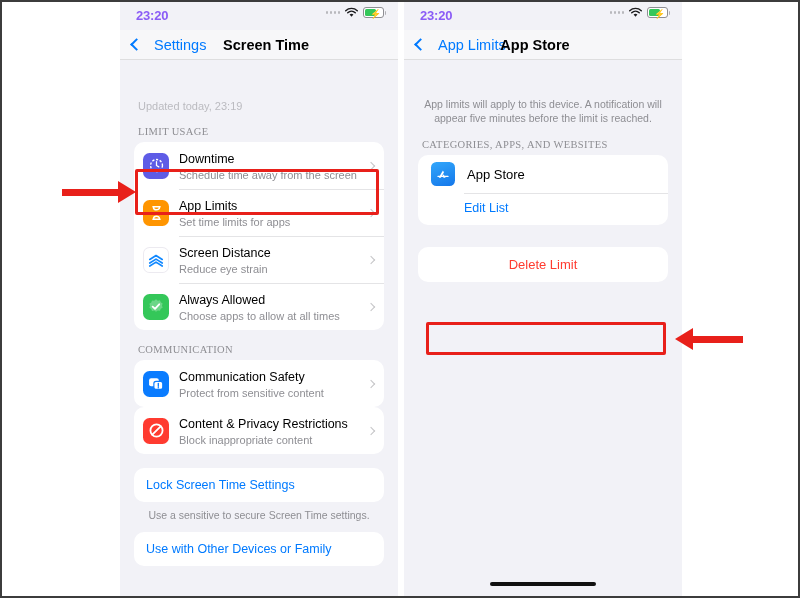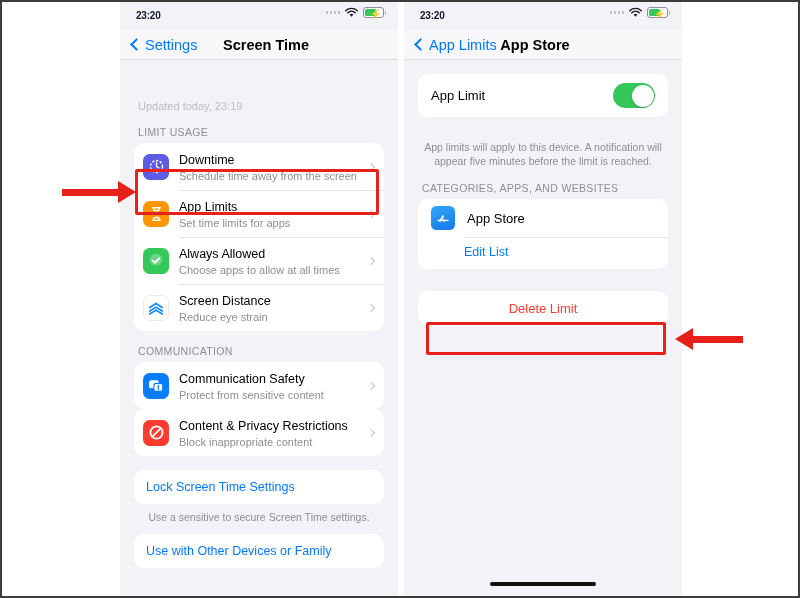--- a/index.html
+++ b/index.html
@@ -25,23 +25,23 @@
 
   
   .statusbar {
     height: 30px;
     position: relative;
     display: flex;
     align-items: center;
     padding: 0 16px;
   }
   .status-time {
-    font-size: 10px;
+    font-size: 13px;
     font-weight: bold;
-    color: #0f172a;
+    color: #8b5cf6;
     letter-spacing: -0.2px;
   }
   .status-right {
     position: absolute;
     right: 14px;
     top: 7px;
     display: flex;
     align-items: center;
     gap: 4px;
   }
@@ -83,21 +83,21 @@
     display: flex;
     align-items: center;
     position: relative;
     padding: 0 12px;
     border-bottom: 1px solid #dededf;
     background: #f7f7f9;
   }
   .nav-back {
     display: flex;
     align-items: center;
-    gap: 3px;
+    gap: 12px;
     color: #007aff;
     font-size: 14.5px;
     cursor: pointer;
   }
   .chev-back {
     width: 9px; height: 9px;
     border-left: 2.4px solid #007aff;
     border-bottom: 2.4px solid #007aff;
     transform: rotate(45deg);
     margin-right: 1px;
@@ -125,20 +125,21 @@
     font-size: 11px;
     color: #8e8e93;
     padding: 6px 4px 0 4px;
   }
   .group-header {
     font-size: 10.5px;
     color: #8e8e93;
     letter-spacing: 0.35px;
     padding: 14px 4px 5px 4px;
     text-transform: uppercase;
+    font-family: Liberation Serif, serif;
   }
   .card {
     background: #fff;
     border-radius: 10px;
     overflow: hidden;
   }
   .row {
     display: flex;
     align-items: center;
     padding: 7px 10px 7px 9px;
@@ -371,42 +372,42 @@
             </svg>
           </span>
           <span class="row-text">
             <span class="row-title">App Limits</span>
             <div class="row-sub">Set time limits for apps</div>
           </span>
           <span class="chev"></span>
         </div>
 
         <div class="row">
+          <span class="ico g-distance">
+            <svg width="18" height="16" viewBox="0 0 20 18">
+              <path d="M3 8.4 10 4l7 4.4M3 12.4 10 8l7 4.4M3 15.8 10 11.4l7 4.4" stroke="#1188ff" stroke-width="1.9" fill="none" stroke-linecap="round" stroke-linejoin="round"></path>
+            </svg>
+          </span>
+          <span class="row-text">
+            <span class="row-title">Screen Distance</span>
+            <div class="row-sub">Reduce eye strain</div>
+          </span>
+          <span class="chev"></span>
+        </div>
+
+        <div class="row">
           <span class="ico g-allowed">
             <svg width="20" height="20" viewBox="0 0 22 22">
               <path d="M11 2.6 13 4l2.4-.4.8 2.3 2.1 1.2-.7 2.3.7 2.3-2.1 1.2-.8 2.3L13 14.8 11 16.2 9 14.8l-2.4.6-.8-2.3-2.1-1.2.7-2.3-.7-2.3 2.1-1.2.8-2.3L9 4Z" fill="#fff" opacity=".28"></path>
               <path d="M7.3 10.6 9.9 13l4.6-5" stroke="#fff" stroke-width="2" fill="none" stroke-linecap="round" stroke-linejoin="round"></path>
             </svg>
           </span>
           <span class="row-text">
             <span class="row-title">Always Allowed</span>
             <div class="row-sub">Choose apps to allow at all times</div>
-          </span>
-          <span class="chev"></span>
-        </div>
-
-        <div class="row">
-          <span class="ico g-distance">
-            <svg width="18" height="16" viewBox="0 0 20 18">
-              <path d="M3 8.4 10 4l7 4.4M3 12.4 10 8l7 4.4M3 15.8 10 11.4l7 4.4" stroke="#1188ff" stroke-width="1.9" fill="none" stroke-linecap="round" stroke-linejoin="round"></path>
-            </svg>
-          </span>
-          <span class="row-text">
-            <span class="row-title">Screen Distance</span>
-            <div class="row-sub">Reduce eye strain</div>
           </span>
           <span class="chev"></span>
         </div>
       </div>
 
       <div class="group-header">COMMUNICATION</div>
       <div class="card">
         <div class="row">
           <span class="ico g-comm">
             <svg width="18" height="16" viewBox="0 0 20 18">
@@ -478,28 +479,20 @@
       <span class="nav-back">
         <span class="chev-back"></span>
         <span>App Limits</span>
       </span>
       <span class="nav-title">App Store</span>
     </div>
 
     <div class="screen-body">
 
       <div style="height:14px"></div>
-      <div class="card">
-        <div class="plain-row">
-          <span class="plain-label">App Limit</span>
-          <span class="toggle">
-              <span class="knob"></span>
-            </span>
-        </div>
-      </div>
 
       <div style="height:17px"></div>
       <div class="footnote">App limits will apply to this device. A notification will appear five minutes before the limit is reached.</div>
 
       <div class="group-header">CATEGORIES, APPS, AND WEBSITES</div>
       <div class="card">
         <div class="app-row">
           <span class="ico g-appstore">
             <svg width="16" height="16" viewBox="0 0 18 18">
               <path d="M4.2 13.1 8.9 5l1.2 2.1-3.5 6Z" fill="#fff"></path>

